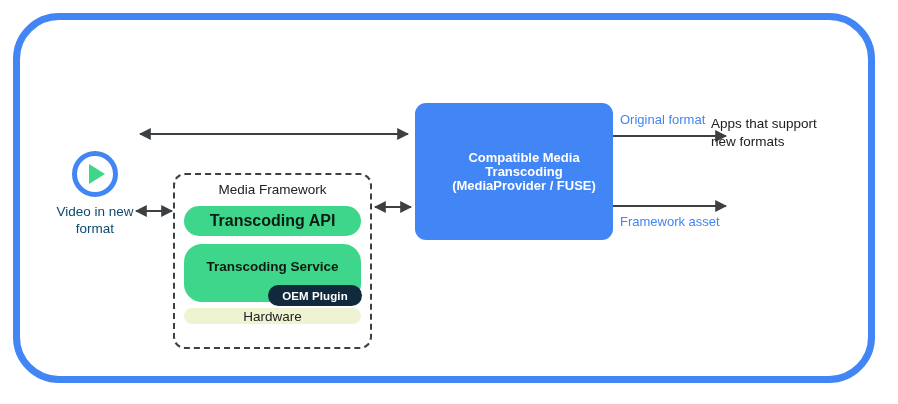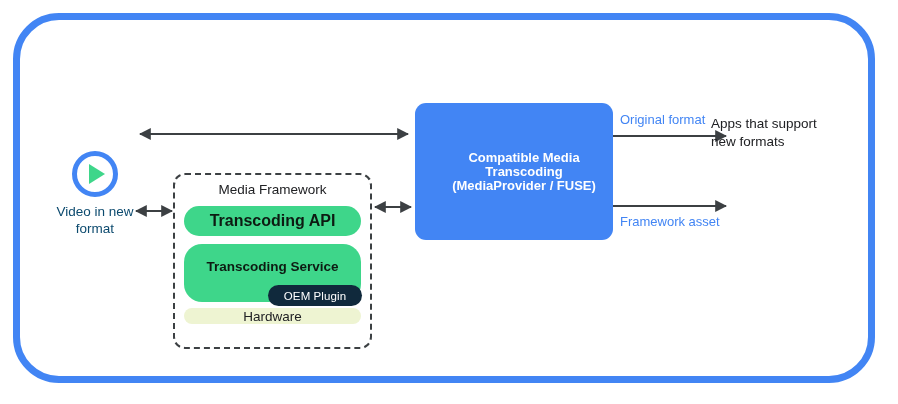--- a/index.html
+++ b/index.html
@@ -126,21 +126,21 @@
   .oem-badge {
     position: absolute;
     left: 268px;
     top: 285px;
     width: 94px;
     height: 21px;
     border-radius: 11px;
     background: #10293C;
     color: #ffffff;
     font-size: 11.5px;
-    font-weight: normal;
+    font-weight: bold;
     display: flex;
     align-items: center;
     justify-content: center;
     letter-spacing: 0.1px;
   }
   
   .cmt-box {
     position: absolute;
     left: 415px;
     top: 103px;

